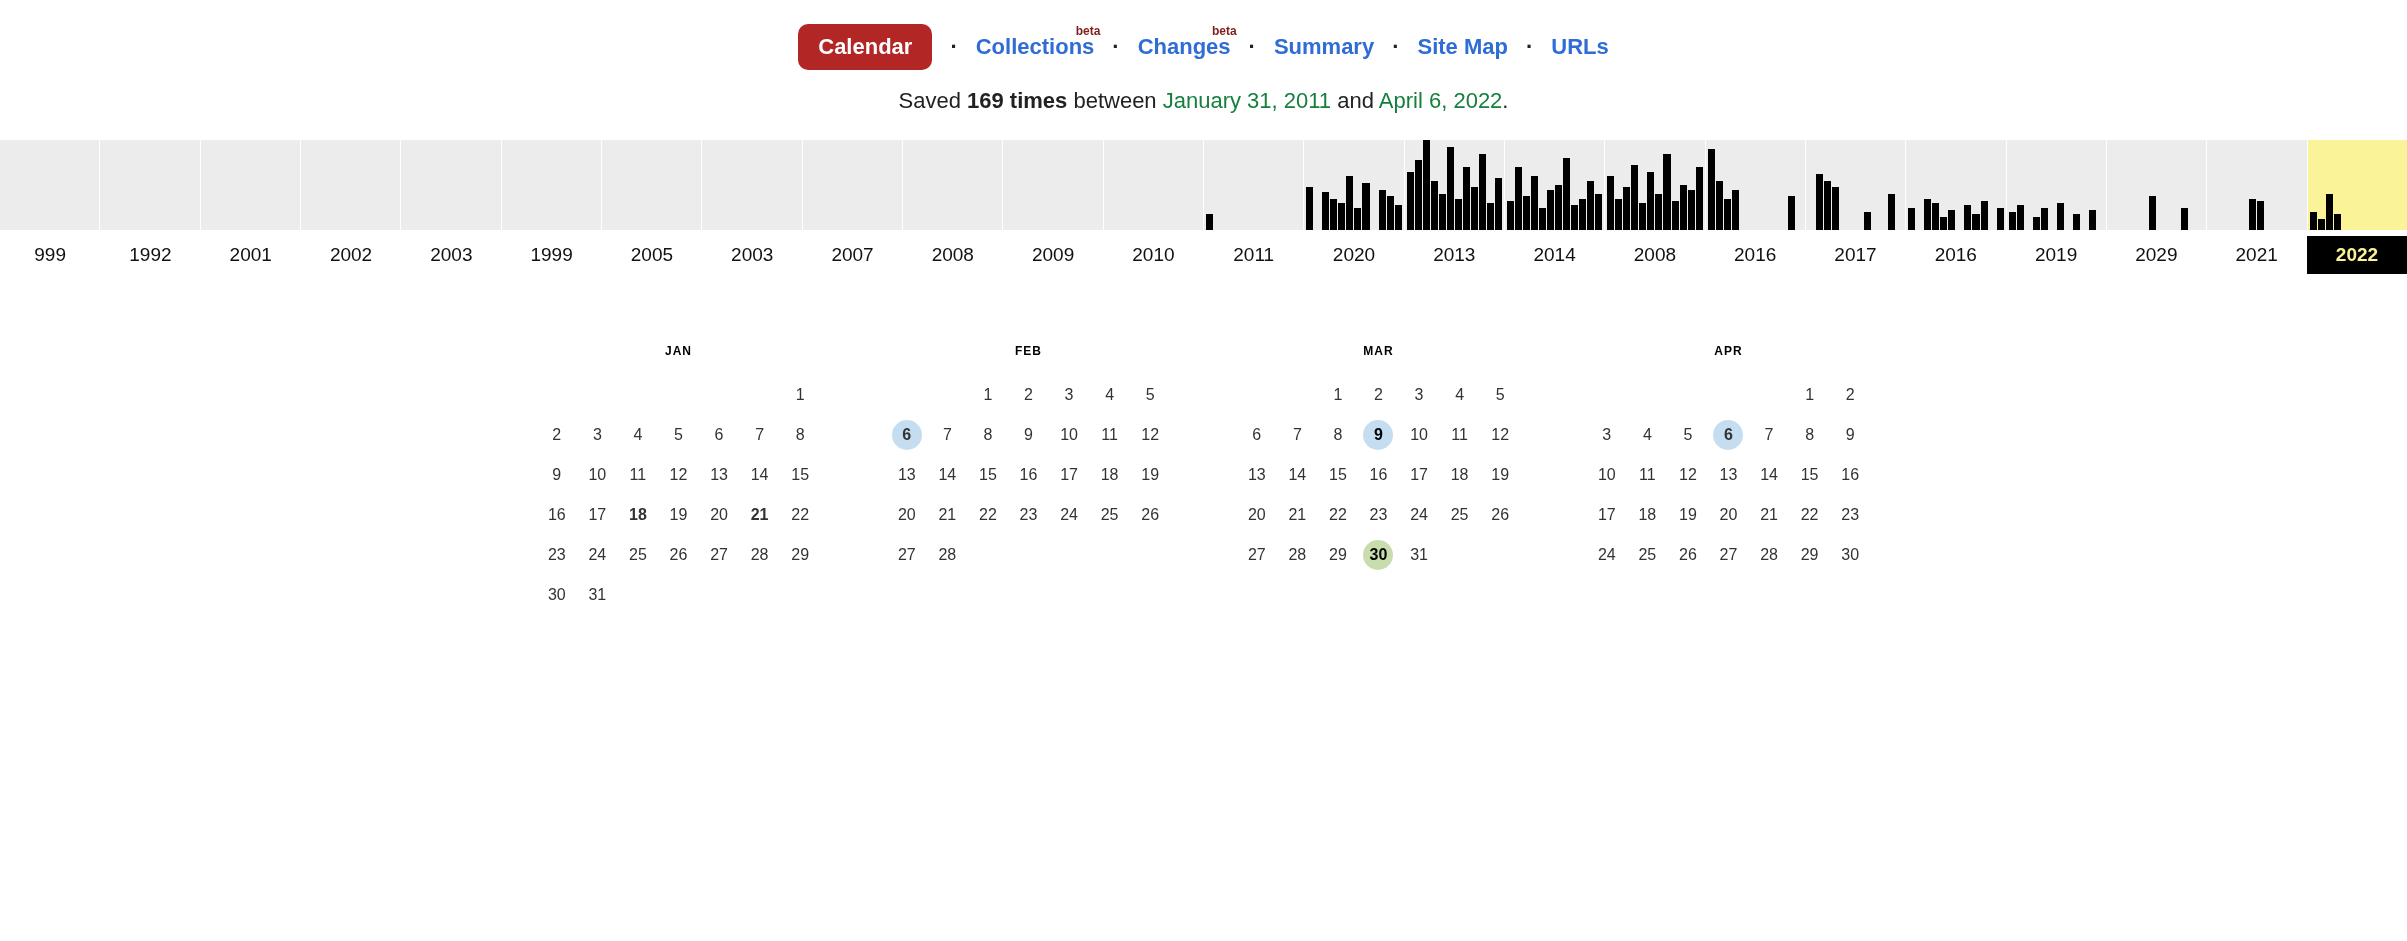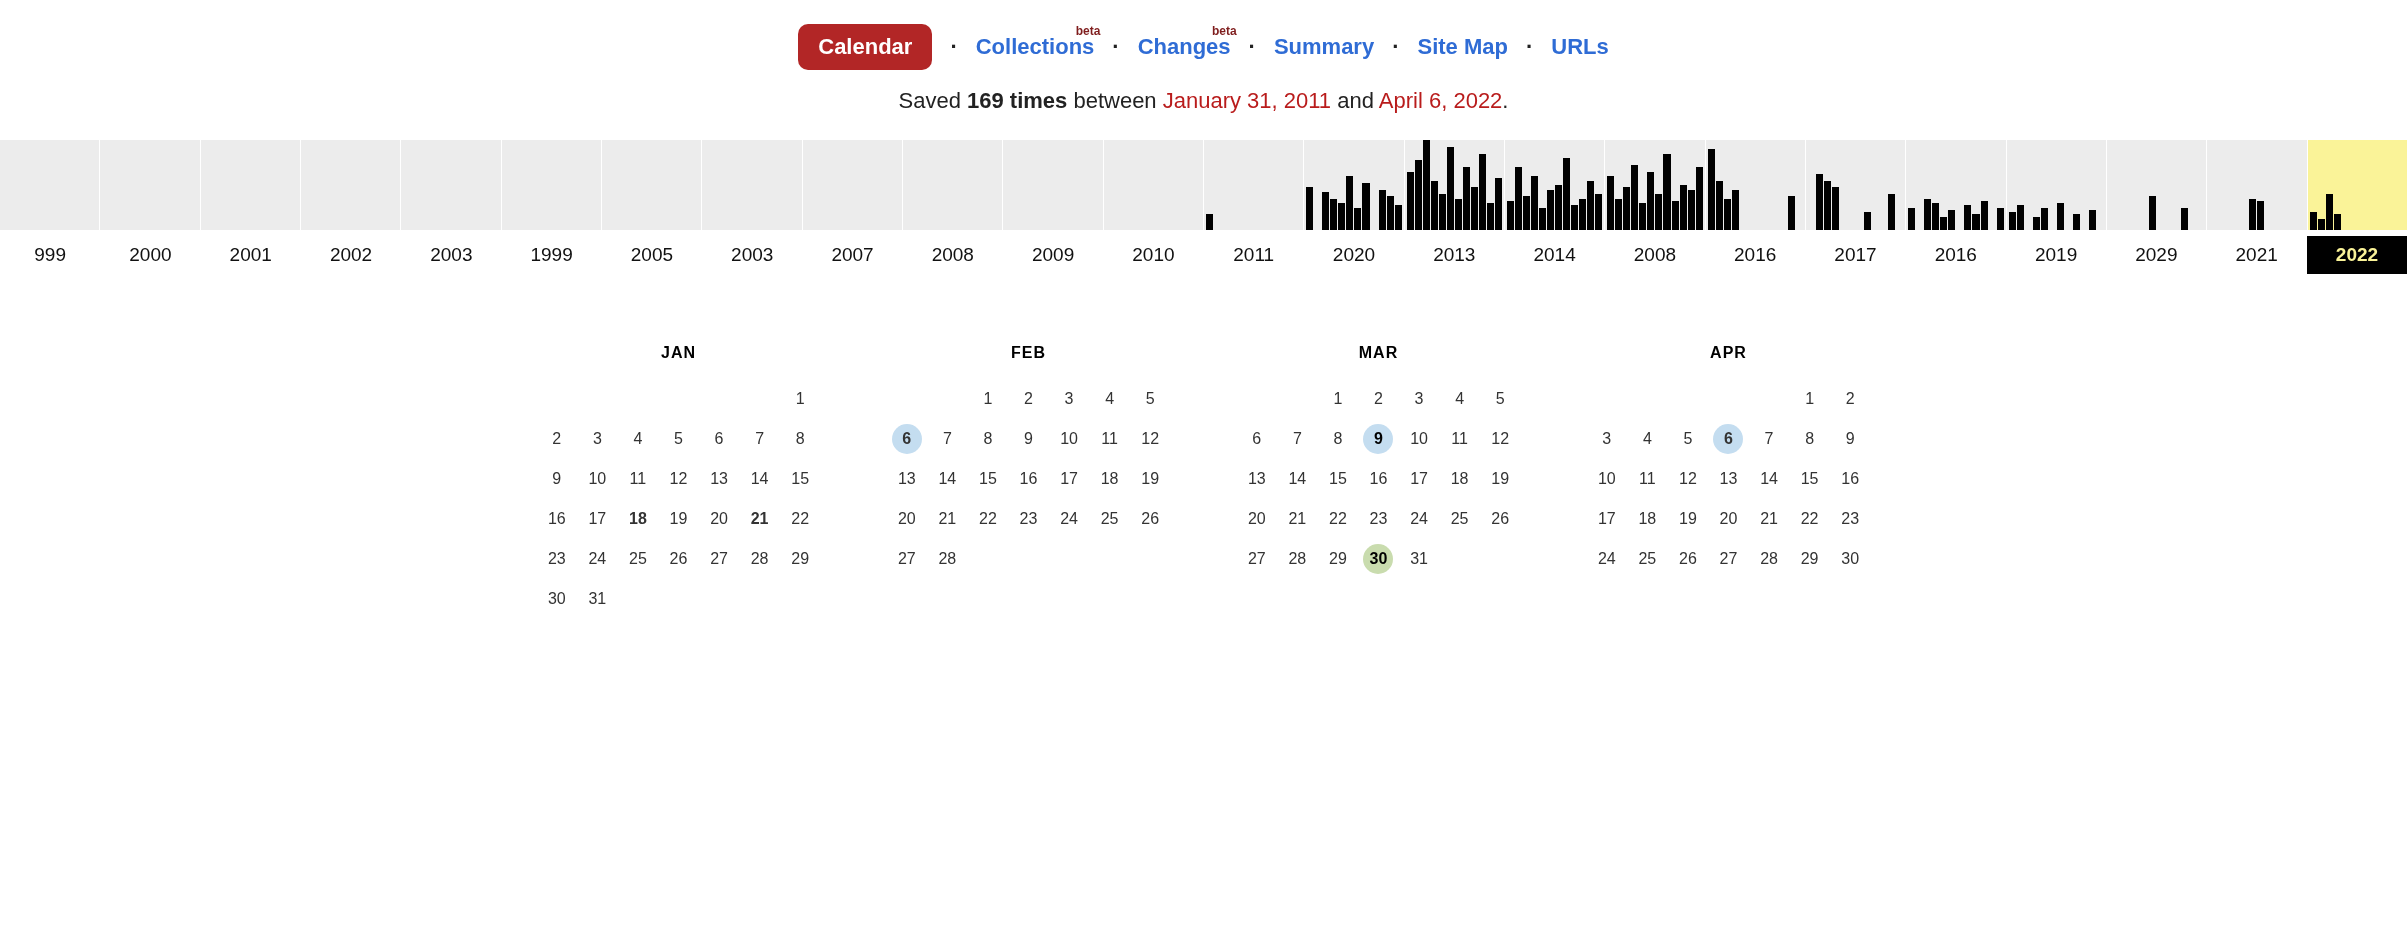--- a/index.html
+++ b/index.html
@@ -46,21 +46,21 @@
   }
 
   
   .saved-line {
     text-align: center;
     font-size: 22px;
     color: #222;
     margin-bottom: 26px;
   }
   .saved-line .count { font-weight: 700; }
-  .saved-line .linkish { color: #b91c1c; }
+  .saved-line .linkish { color: #15803d; }
 
   
   .strip-wrap {
     position: relative;
     width: 100%;
     overflow: hidden;
   }
   .strip {
     display: flex;
     height: 90px;
@@ -115,21 +115,21 @@
     justify-content: center;
     gap: 70px;
     margin-top: 70px;
     padding: 0 40px 60px;
   }
   .month { width: 280px; }
   .month-title {
     text-align: center;
     font-weight: 800;
     letter-spacing: 1px;
-    font-size: 16px;
+    font-size: 12px;
     margin-bottom: 22px;
   }
   .month-grid {
     display: grid;
     grid-template-columns: repeat(7, 1fr);
     gap: 10px 4px;
     font-size: 16px;
     color: #333;
   }
   .day {
@@ -394,21 +394,21 @@
           <div class="bar" style="height: 0px;"></div>
           <div class="bar" style="height: 0px;"></div>
           <div class="bar" style="height: 0px;"></div>
           <div class="bar" style="height: 0px;"></div>
           <div class="bar" style="height: 0px;"></div>
         </div>
       </div>
     </div>
   <div class="year-labels" id="year-labels">
       <div class="year-label">999</div>
-      <div class="year-label">2000</div>
+      <div class="year-label">1992</div>
       <div class="year-label">2001</div>
       <div class="year-label">2002</div>
       <div class="year-label">2003</div>
       <div class="year-label">1999</div>
       <div class="year-label">2005</div>
       <div class="year-label">2003</div>
       <div class="year-label">2007</div>
       <div class="year-label">2008</div>
       <div class="year-label">2009</div>
       <div class="year-label">2010</div>

